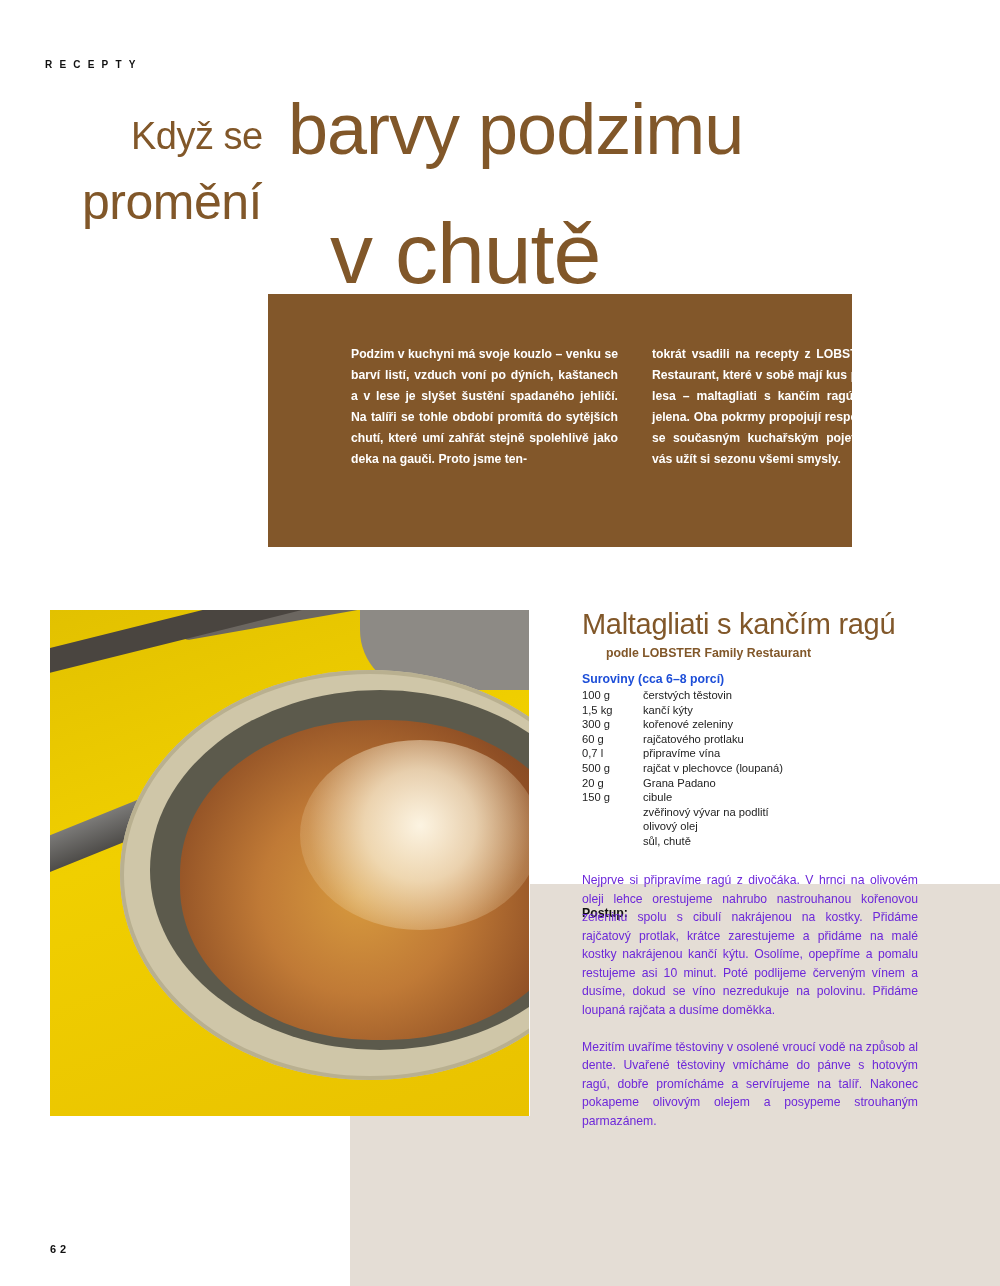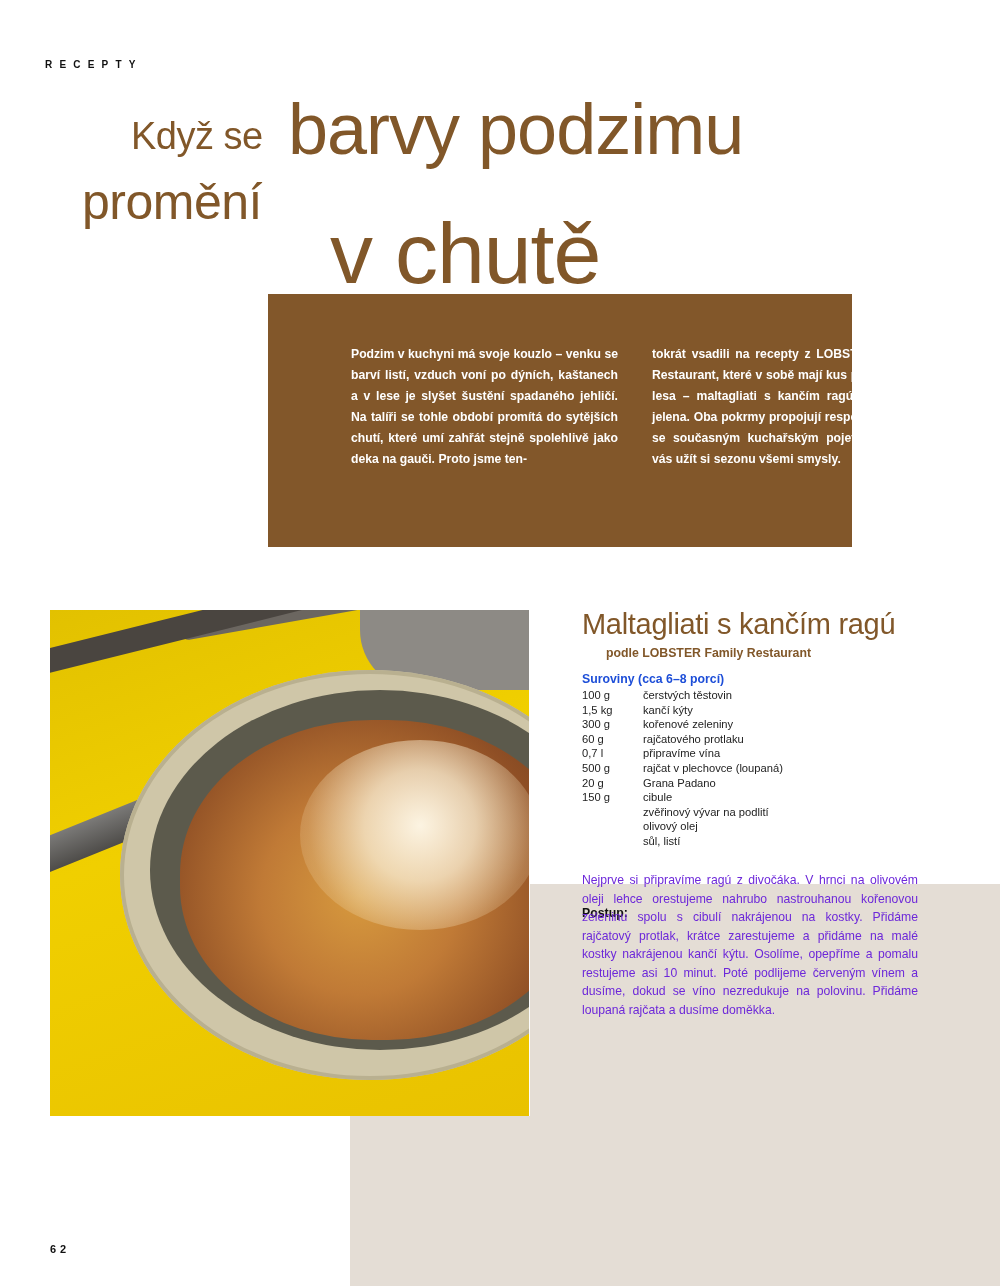--- a/index.html
+++ b/index.html
@@ -171,22 +171,23 @@
   <div class="ing-row">
       <span class="ing-qty"></span>
       <span>zvěřinový vývar na podlití</span>
     </div>
   <div class="ing-row">
       <span class="ing-qty"></span>
       <span>olivový olej</span>
     </div>
   <div class="ing-row">
       <span class="ing-qty"></span>
-      <span>sůl, listí</span>
+      <span>sůl, chutě</span>
     </div>
 </div>
 
 <div class="method-heading">Postup:</div>
 <div class="method">
   <p>Nejprve si připravíme ragú z divočáka. V hrnci na olivovém oleji lehce orestujeme nahrubo nastrouhanou kořenovou zeleninu spolu s cibulí nakrájenou na kostky. Přidáme rajčatový protlak, krátce zarestujeme a přidáme na malé kostky nakrájenou kančí kýtu. Osolíme, opepříme a pomalu restujeme asi 10 minut. Poté podlijeme červeným vínem a dusíme, dokud se víno nezredukuje na polovinu. Přidáme loupaná rajčata a dusíme doměkka.</p>
+  <p>Mezitím uvaříme těstoviny v osolené vroucí vodě na způsob al dente. Uvařené těstoviny vmícháme do pánve s hotovým ragú, dobře promícháme a servírujeme na talíř. Nakonec pokapeme olivovým olejem a posypeme strouhaným parmazánem.</p>
 </div>
 
 <div class="page-number">62</div>
 
 </body></html>

